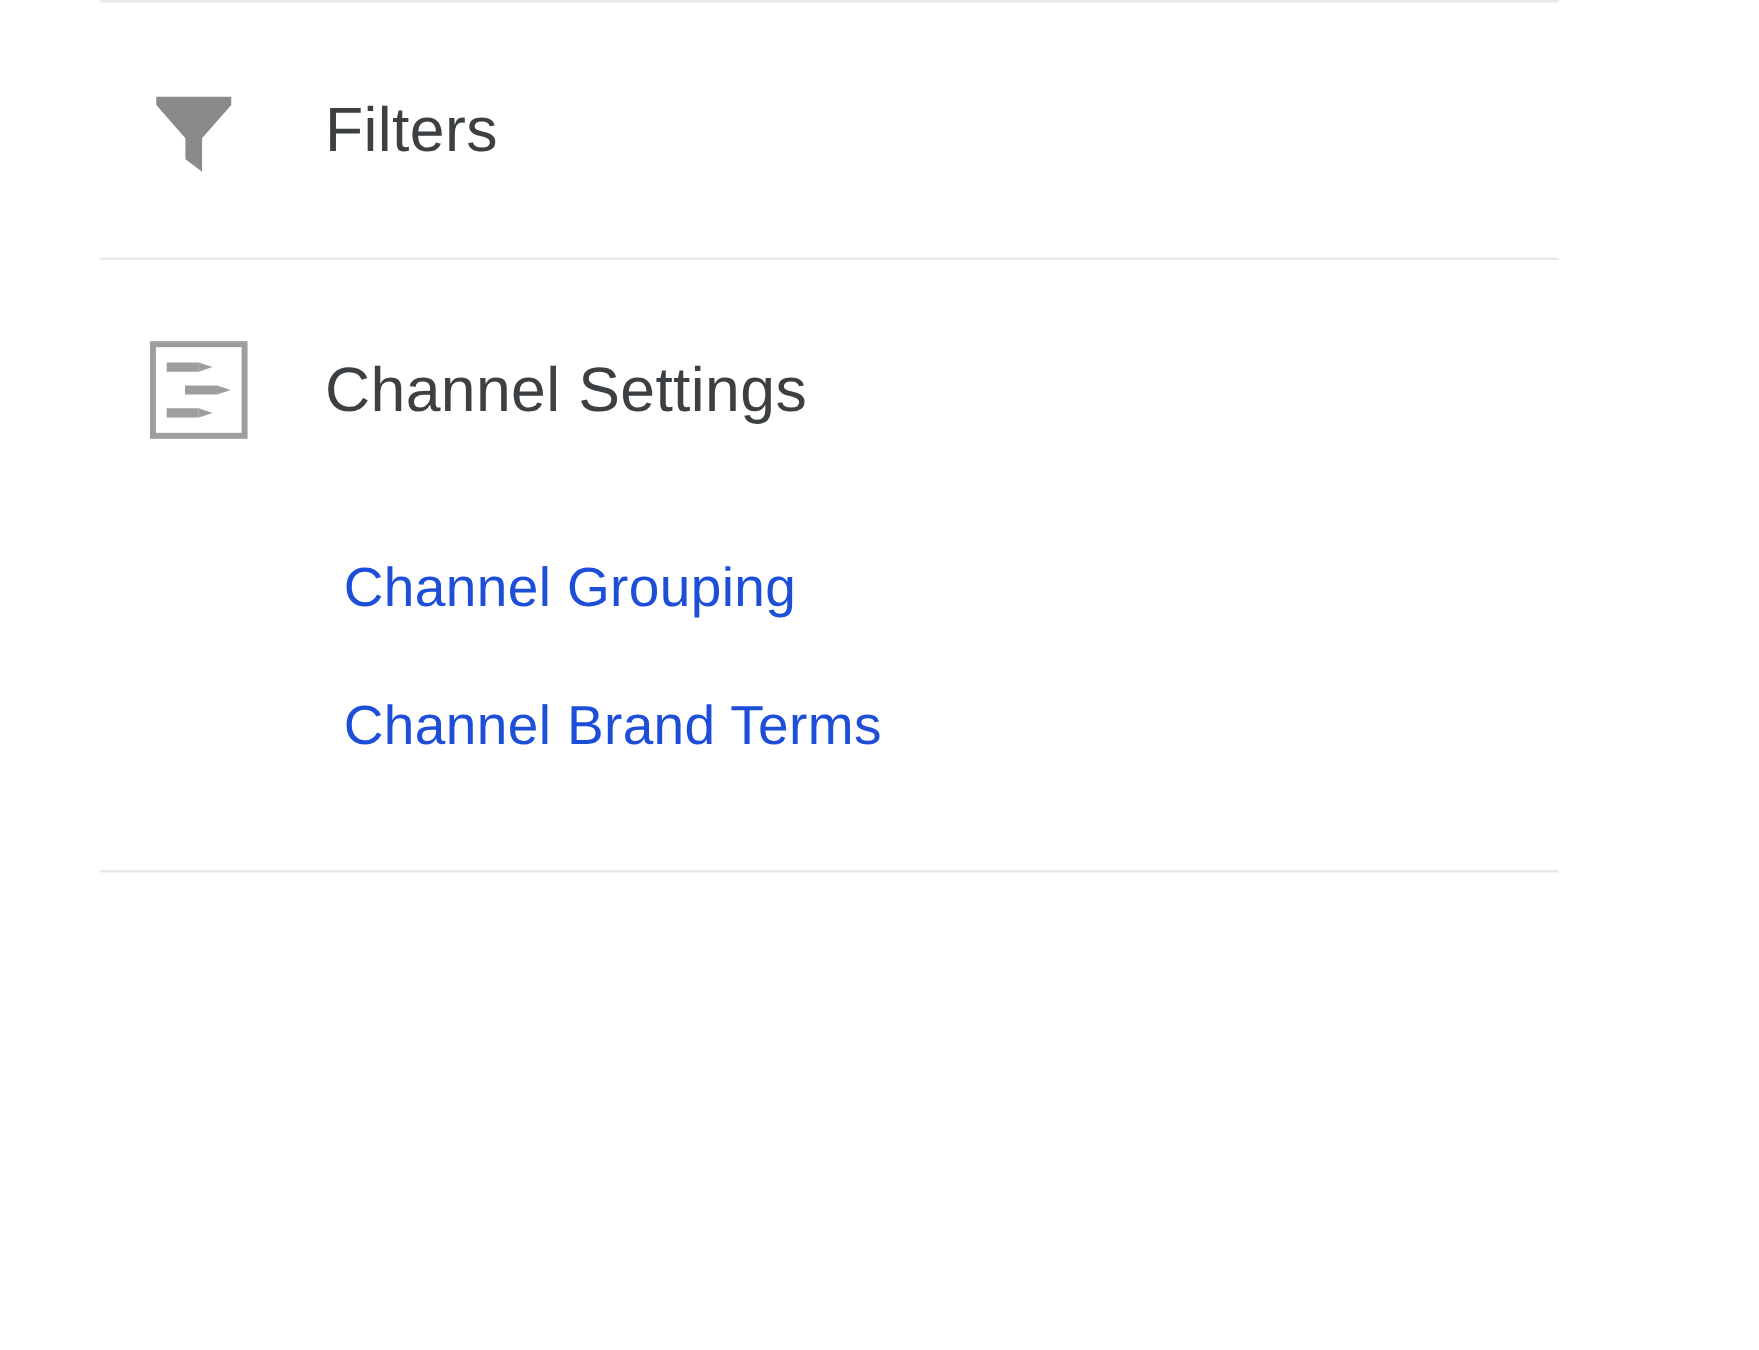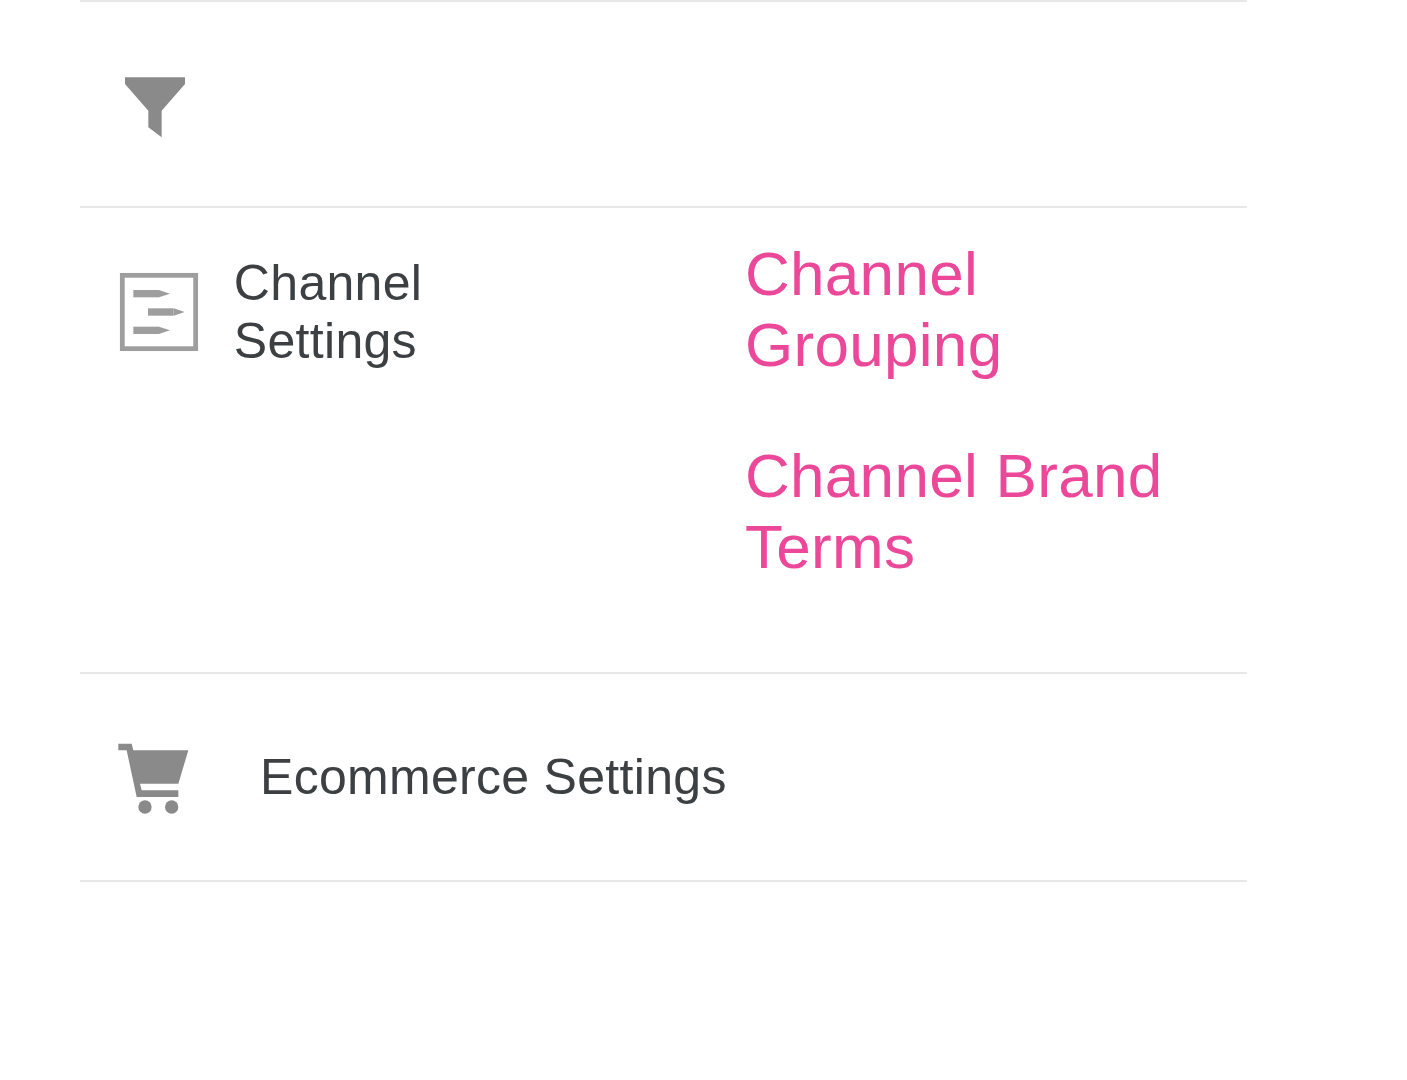--- a/index.html
+++ b/index.html
@@ -24,21 +24,21 @@
       align-items: center;
       height: 208px;
       border-bottom: 2px solid #e8e8e8;
       cursor: pointer;
     }
     .nav-item:first-child {
       border-top: 2px solid #e8e8e8;
     }
     .nav-item.expanded {
       height: auto;
-      flex-direction: row;
+      flex-direction: column;
       align-items: stretch;
       padding: 0;
     }
     .nav-item-header {
       display: flex;
       align-items: center;
       height: 208px;
       cursor: pointer;
     }
     .icon-wrapper {
@@ -52,22 +52,22 @@
       font-size: 50px;
       color: #3c4043;
       font-weight: 400;
       letter-spacing: 0.3px;
     }
     .sub-items {
       padding-left: 195px;
       padding-bottom: 60px;
     }
     .sub-item {
-      font-size: 62px;
-      color: #ec4899;
+      font-size: 44px;
+      color: #1d4ed8;
       font-weight: 400;
       letter-spacing: 0.3px;
       padding: 30px 0;
       cursor: pointer;
     }
     svg {
       display: block;
     }
     .separator-bottom {
       border-bottom: 2px solid #e8e8e8;
@@ -77,20 +77,21 @@
 <body>
 
 <div class="nav-container">
 
   <div class="nav-item">
     <span class="icon-wrapper">
       <svg width="80" height="80" viewBox="0 0 24 24" fill="#8a8a8a">
         <path d="M3 4 L21 4 L21 6 L14 14 L14 22 L10 19 L10 14 L3 6 Z"></path>
       </svg>
     </span>
+    <span class="nav-label">Filters</span>
   </div>
 
   <div class="nav-item expanded">
     <div class="nav-item-header">
       <span class="icon-wrapper">
         <svg width="88" height="88" viewBox="0 0 24 24" fill="none" stroke="#9e9e9e" stroke-width="1.3">
           <rect x="2" y="2" width="20" height="20" fill="none"></rect>
           <g fill="#9e9e9e" stroke="none">
             <path d="M5 6 L12 6 L12 8 L5 8 Z"></path>
             <path d="M12 6 L15 7 L12 8 Z"></path>
@@ -102,24 +103,14 @@
         </svg>
       </span>
       <span class="nav-label">Channel Settings</span>
     </div>
     <div class="sub-items separator-bottom" style="border-bottom:none;">
       <div class="sub-item">Channel Grouping</div>
       <div class="sub-item">Channel Brand Terms</div>
     </div>
   </div>
 
-  <div class="nav-item">
-    <span class="icon-wrapper">
-      <svg width="80" height="80" viewBox="0 0 24 24" fill="#8a8a8a">
-        <path d="M1 2 L5 2 L5.5 4 L22 4 L19 14 L7.5 14 L8 16 L19 16 L19 18 L6.5 18 L3.5 4 L1 4 Z"></path>
-        <circle cx="9" cy="21" r="2"></circle>
-        <circle cx="17" cy="21" r="2"></circle>
-      </svg>
-    </span>
-    <span class="nav-label">Ecommerce Settings</span>
-  </div>
 
 </div>
 
 </body></html>

